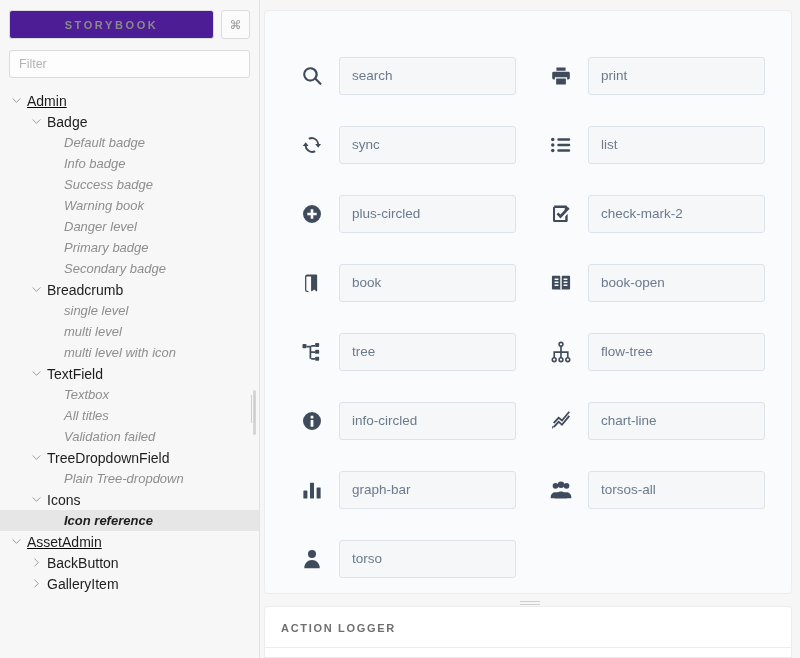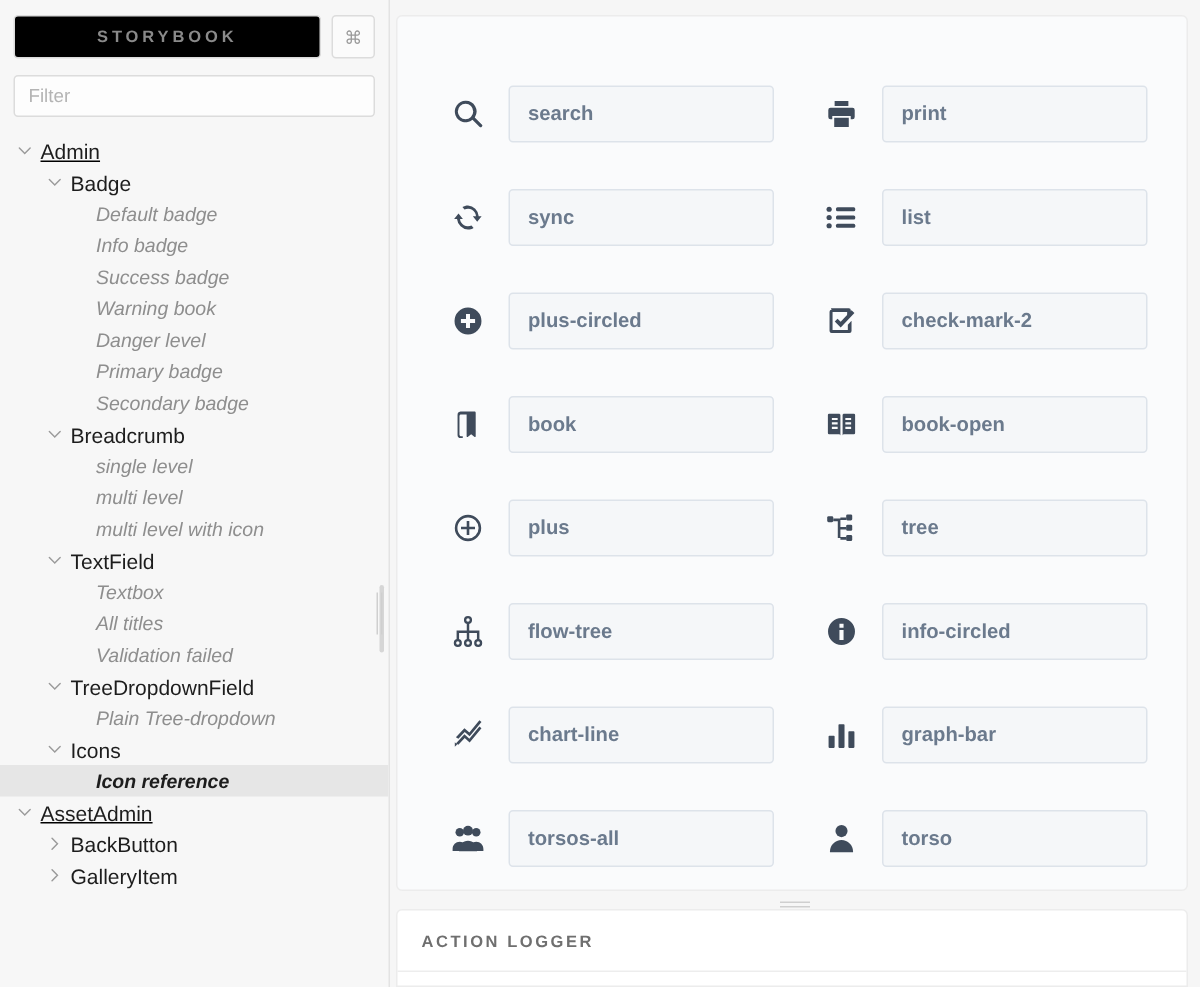--- a/index.html
+++ b/index.html
@@ -19,21 +19,21 @@
     position: relative;
     overflow: hidden;
   }
   .sb-head {
     display: flex; align-items: center; gap: 7px;
     padding: 10px 9px 0 9px;
   }
   .sb-brand {
     flex: 1; height: 29px;
     border: 1px solid #dcdcdc; border-radius: 3px;
-    background: #000000;
+    background: #4c1d95;
     display: flex; align-items: center; justify-content: center;
     font-size: 11px; letter-spacing: 2.6px; font-weight: bold;
     color: #8a8a8a;
   }
   .sb-shortcut {
     width: 29px; height: 29px;
     border: 1px solid #dcdcdc; border-radius: 3px;
     background: #fbfbfb;
     display: flex; align-items: center; justify-content: center;
     font-size: 12px; color: #9a9a9a;
@@ -130,21 +130,20 @@
   .icon-field {
     flex: 1; height: 38px;
     margin-left: 12px;
     border: 1px solid #dde3ea;
     border-radius: 3px;
     background: #f5f7f9;
     display: flex; align-items: center;
     padding: 0 12px;
     font-size: 13.5px;
     color: #6b7a8d;
-    font-weight: bold;
   }
 
   .drag-pill {
     position: absolute; left: 0; right: 0; top: 597px;
     display: flex; justify-content: center; align-items: center;
     height: 8px;
   }
   .drag-pill i {
     width: 20px; height: 1px; background: #cfcfcf; display: block;
     box-shadow: 0 3px 0 #cfcfcf;
@@ -397,31 +396,20 @@
                 <path d="M3 4.1h7.1c.6 0 1.1.45 1.1 1v15.1c0-.6-.5-1.05-1.1-1.05H3a.9.9 0 01-.9-.9V5a.9.9 0 01.9-.9zm2 3.1v1.6h4.2V7.2H5zm0 3.2v1.6h4.2v-1.6H5zm0 3.2v1.6h4.2v-1.6H5zM21 4.1h-7.1c-.6 0-1.1.45-1.1 1v15.1c0-.6.5-1.05 1.1-1.05H21a.9.9 0 00.9-.9V5a.9.9 0 00-.9-.9zm-2 3.1v1.6h-4.2V7.2H19zm0 3.2v1.6h-4.2v-1.6H19zm0 3.2v1.6h-4.2v-1.6H19z"></path>
               </svg>
             </div>
             <div class="icon-field">
               <span>book-open</span>
             </div>
           </div>
           <div class="icon-cell">
             <div class="icon-box">
               <svg width="22" height="22" viewBox="0 0 24 24" fill="currentColor" xmlns="http://www.w3.org/2000/svg">
-                <path d="M12 2.4A9.6 9.6 0 1012 21.6 9.6 9.6 0 0012 2.4zm0 1.9a7.7 7.7 0 110 15.4 7.7 7.7 0 010-15.4z"></path>
-                <path d="M11.05 6.9h1.9v4.15h4.15v1.9h-4.15v4.15h-1.9v-4.15H6.9v-1.9h4.15V6.9z"></path>
-              </svg>
-            </div>
-            <div class="icon-field">
-              <span>plus</span>
-            </div>
-          </div>
-          <div class="icon-cell">
-            <div class="icon-box">
-              <svg width="22" height="22" viewBox="0 0 24 24" fill="currentColor" xmlns="http://www.w3.org/2000/svg">
                 <rect x="1.6" y="3.4" width="4.4" height="4.4" rx="1"></rect>
                 <rect x="15.4" y="2.1" width="4.4" height="4.4" rx="1"></rect>
                 <rect x="15.4" y="9.6" width="4.4" height="4.4" rx="1"></rect>
                 <rect x="15.4" y="17.1" width="4.4" height="4.4" rx="1"></rect>
                 <path d="M6 5.1h4.2v1.9H6V5.1zm3.3 0h1.9v14.2H9.3V5.1zm1.9 -.8h4.3v1.9h-4.3V4.3zm0 6.9h4.3v1.9h-4.3v-1.9zm0 7.4h4.3v1.9h-4.3v-1.9z"></path>
               </svg>
             </div>
             <div class="icon-field">
               <span>tree</span>
             </div>

